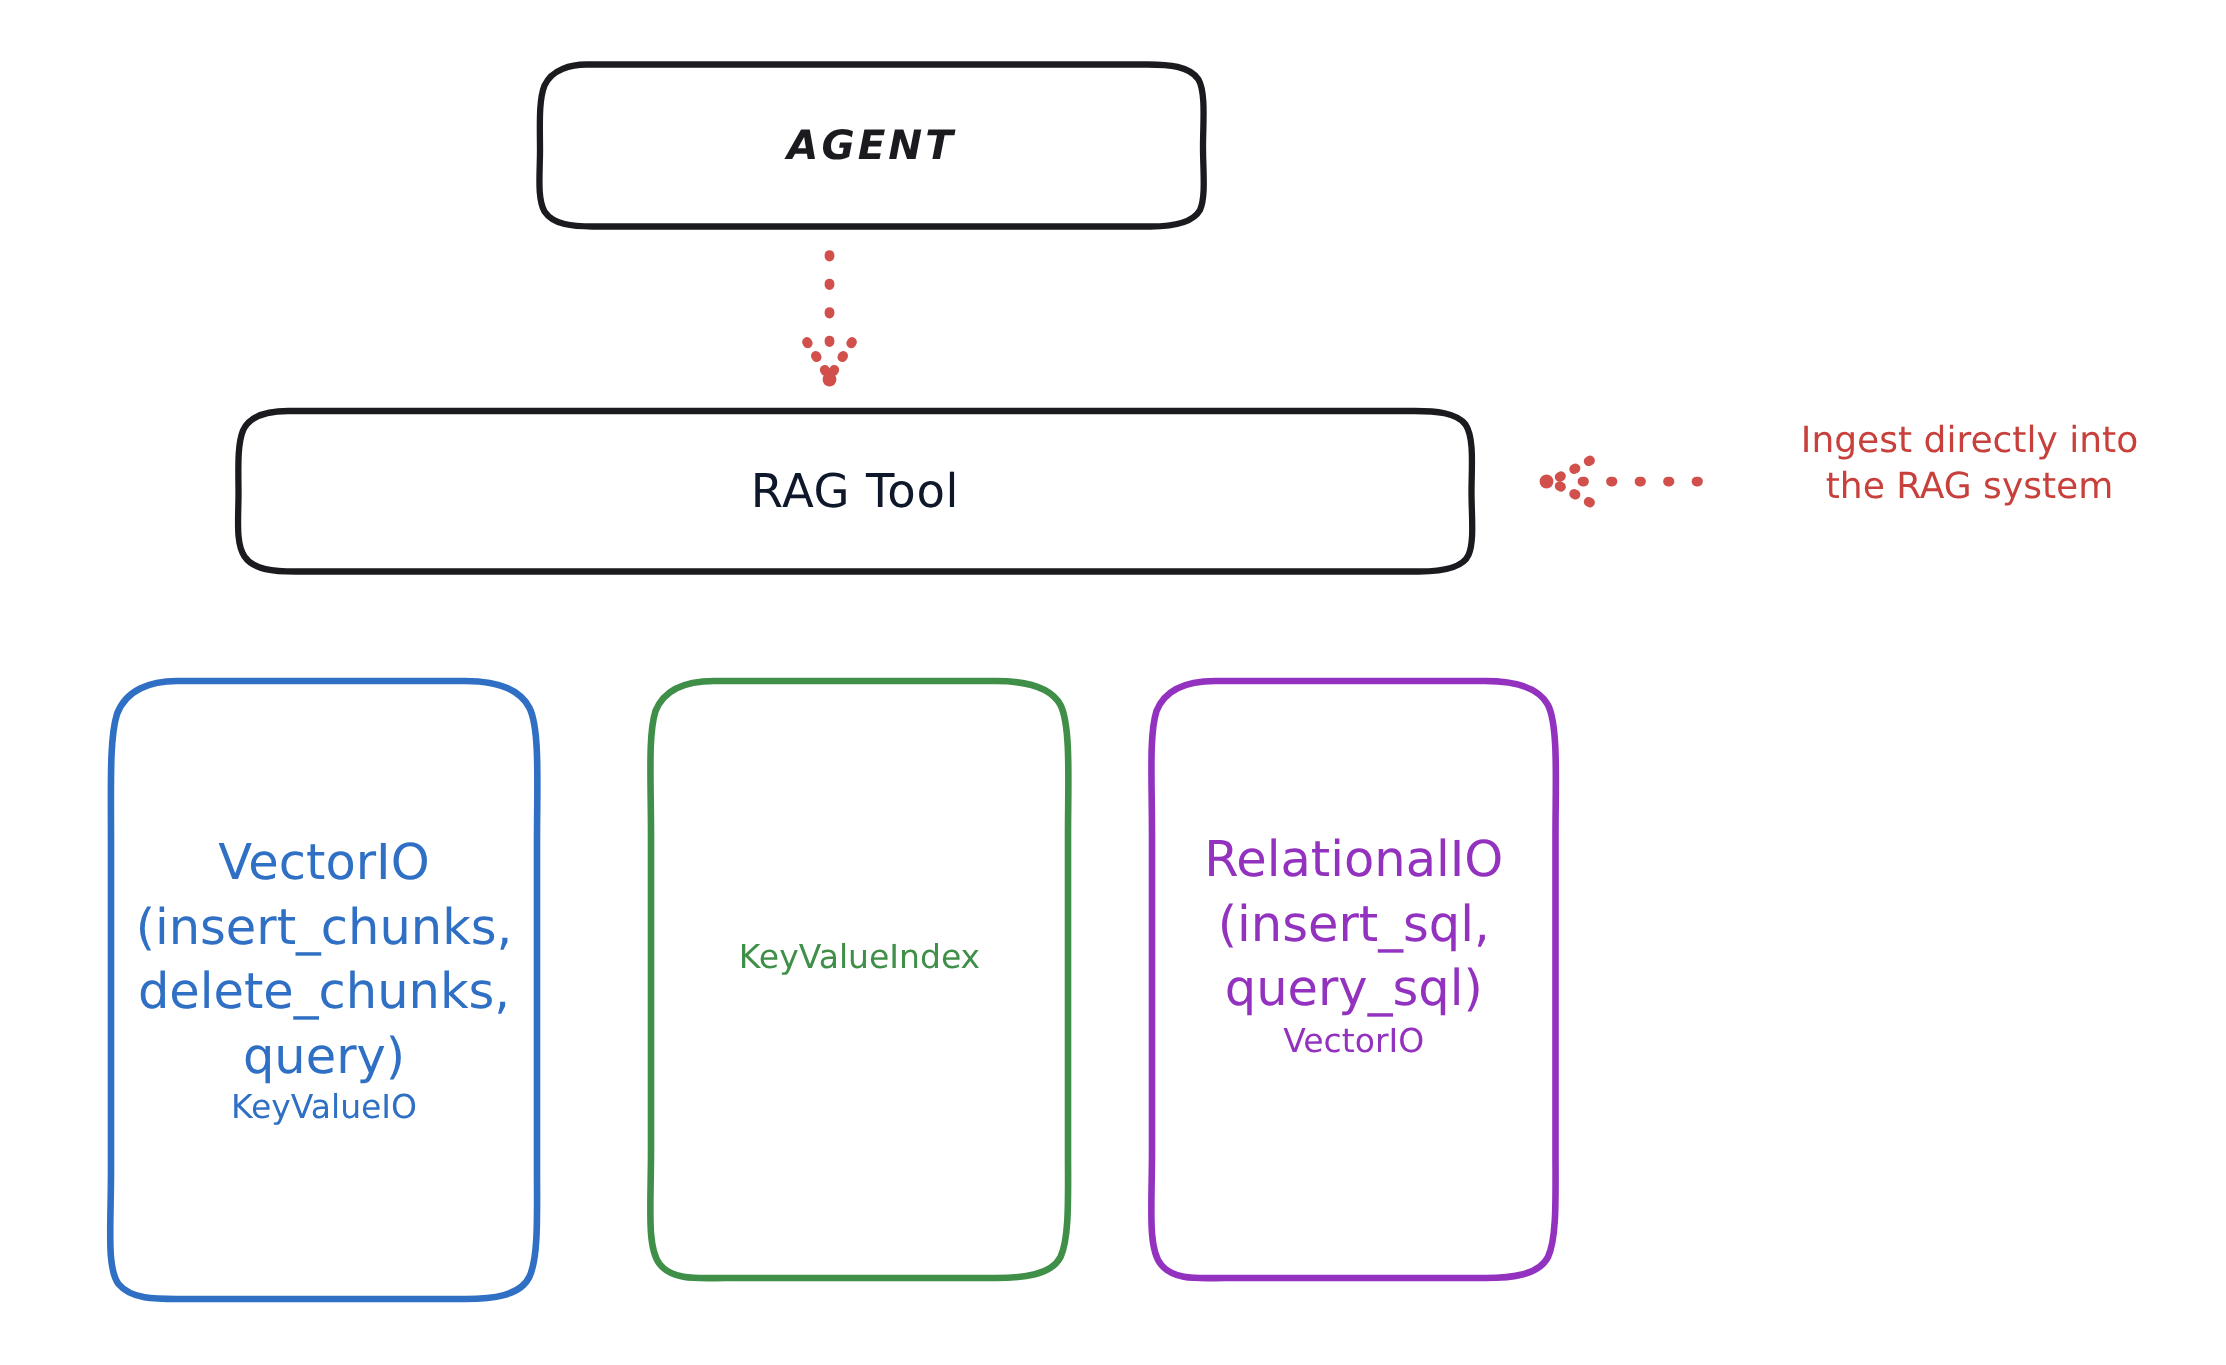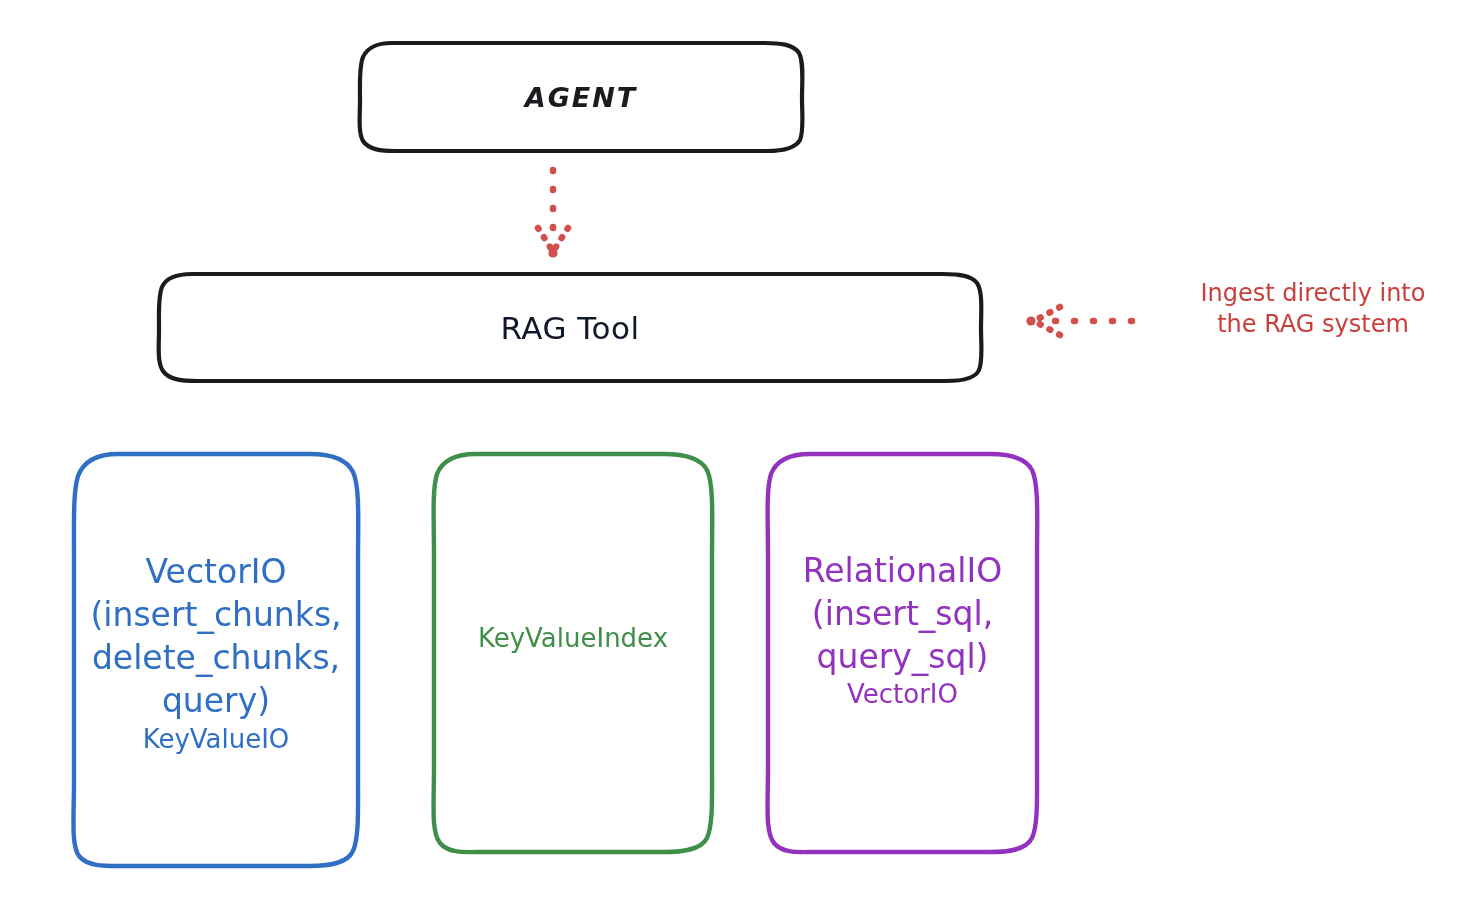--- a/index.html
+++ b/index.html
@@ -89,21 +89,21 @@
     box-sizing: border-box;
   }
   .provider-title,
   .provider-index {
     font-family: "DejaVu Sans", sans-serif;
     font-weight: 400;
     line-height: 1.30;
     white-space: pre-line;
   }
   .provider-title { font-size: 33px; }
-  .provider-index { font-size: 26px; }
+  .provider-index { font-size: 22px; }
 
   #vector-box .provider-title,
   #vector-box .provider-index   { color: #2f6fc4; }
   #keyvalue-box .provider-title,
   #keyvalue-box .provider-index { color: #3f8f48; }
   #relational-box .provider-title,
   #relational-box .provider-index { color: #9332bf; }
 
   #vector-box .provider-body     { transform: translateY(-6px); }
   #keyvalue-box .provider-body   { transform: translateY(-14px); }

